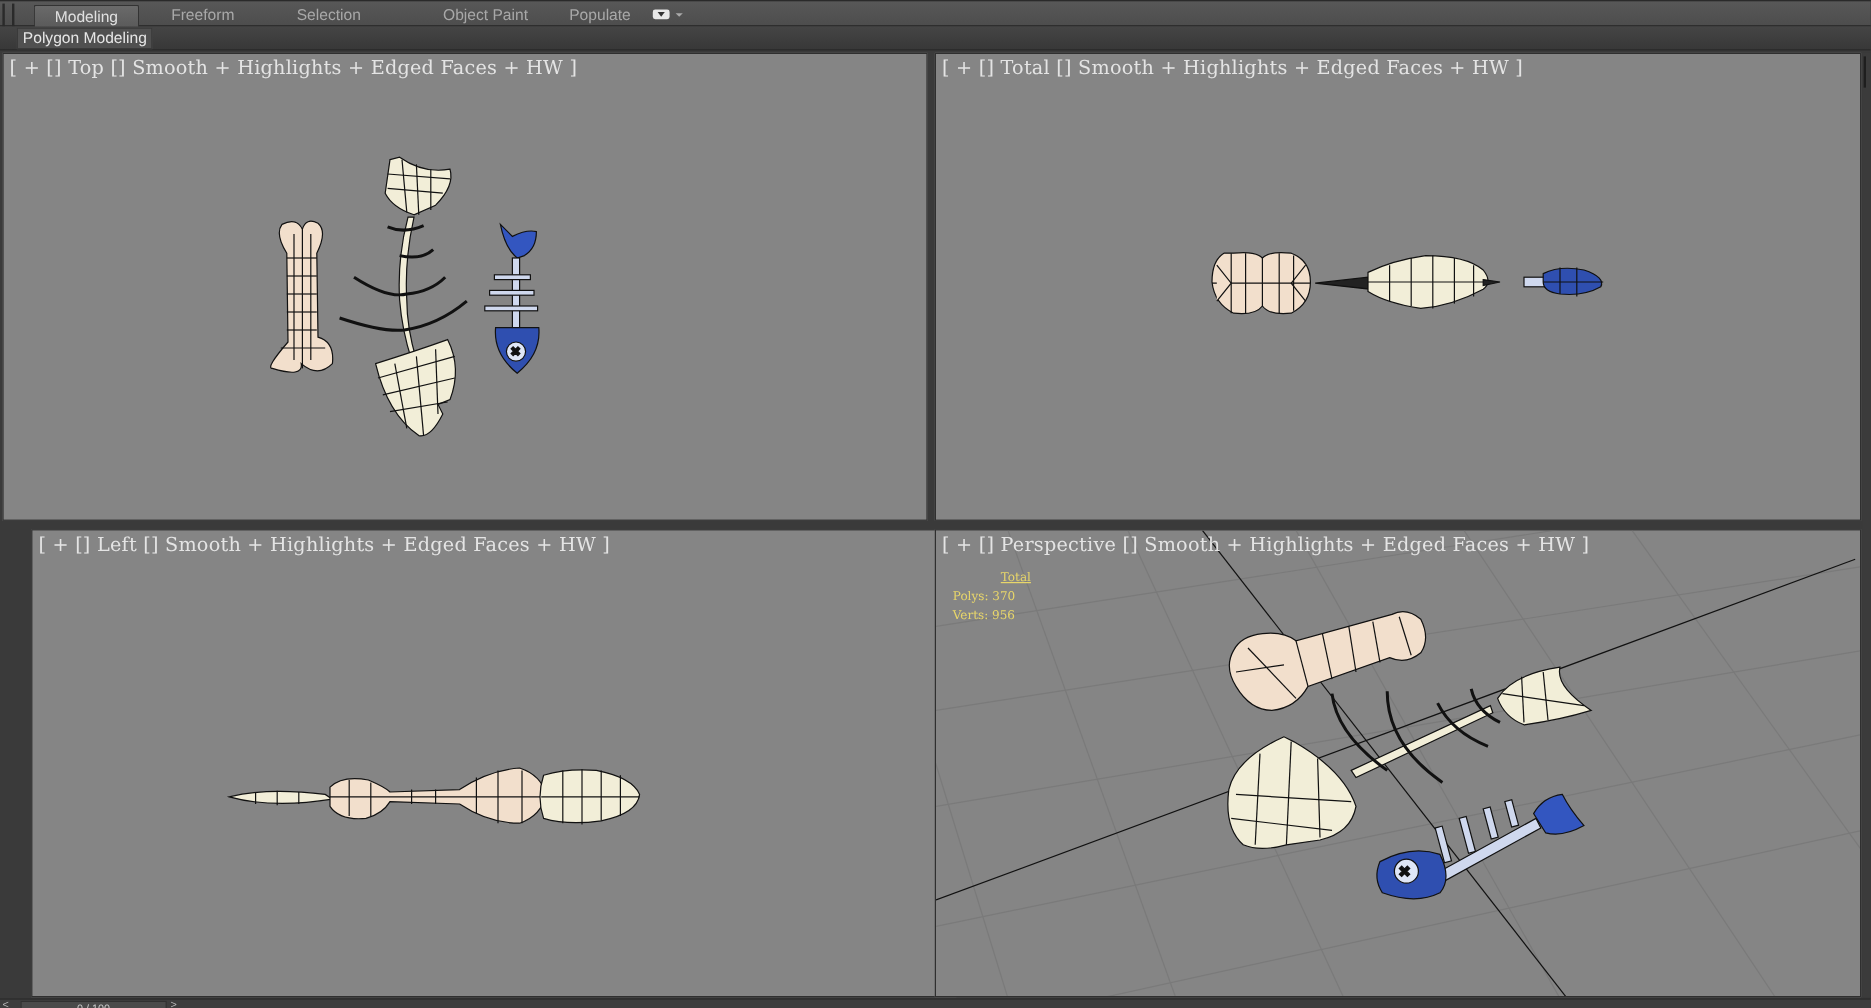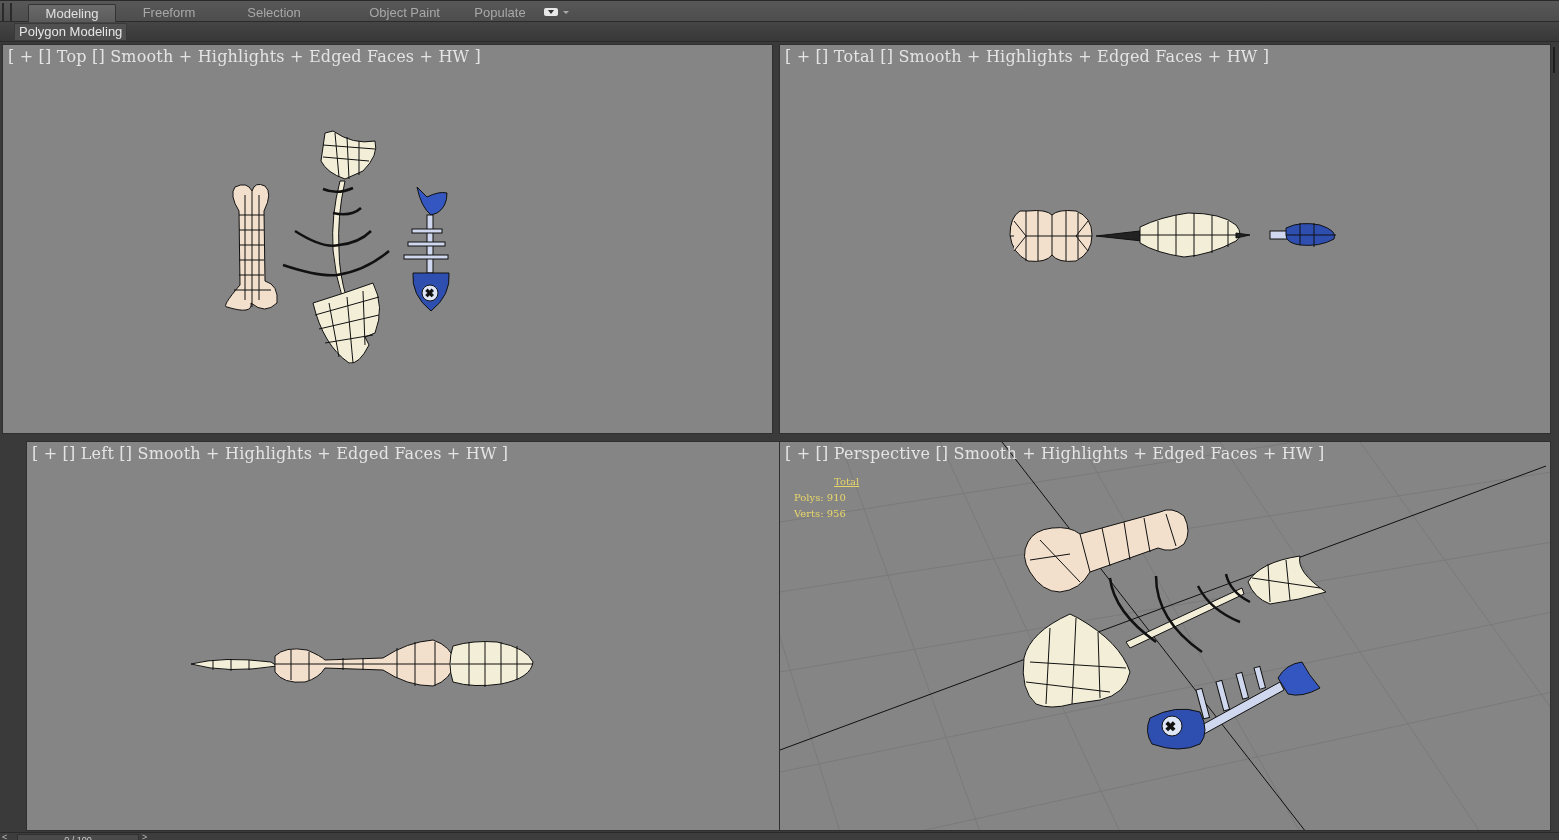--- a/index.html
+++ b/index.html
@@ -240,21 +240,21 @@
         </g>
         <path d="M498,236 Q506,222 522,220 Q528,232 540,246 Q522,256 508,252 Z" fill="#3356c0"></path>
         <path d="M370,276 Q396,262 420,270 Q430,290 420,302 Q400,312 372,302 Q364,290 370,276 Z" fill="#2f4fb0"></path>
         <circle cx="392" cy="284" r="10" fill="#dfe6f6"></circle>
         <text x="385" y="289" font-size="13" font-family="DejaVu Sans, sans-serif" fill="#111">✖</text>
       </g>
     </svg>
     <div class="vp-label">[ + [] Perspective [] Smooth + Highlights + Edged Faces + HW ]</div>
     <div class="stats">
       <div class="total">Total</div>
-      <div>Polys: 910</div>
+      <div>Polys: 370</div>
       <div>Verts: 956</div>
     </div>
   </div>
 
   <div class="right-strip">
     <div class="mark"></div>
   </div>
 
   <div class="timebar">
     <div class="tb-prev">&lt;</div>

